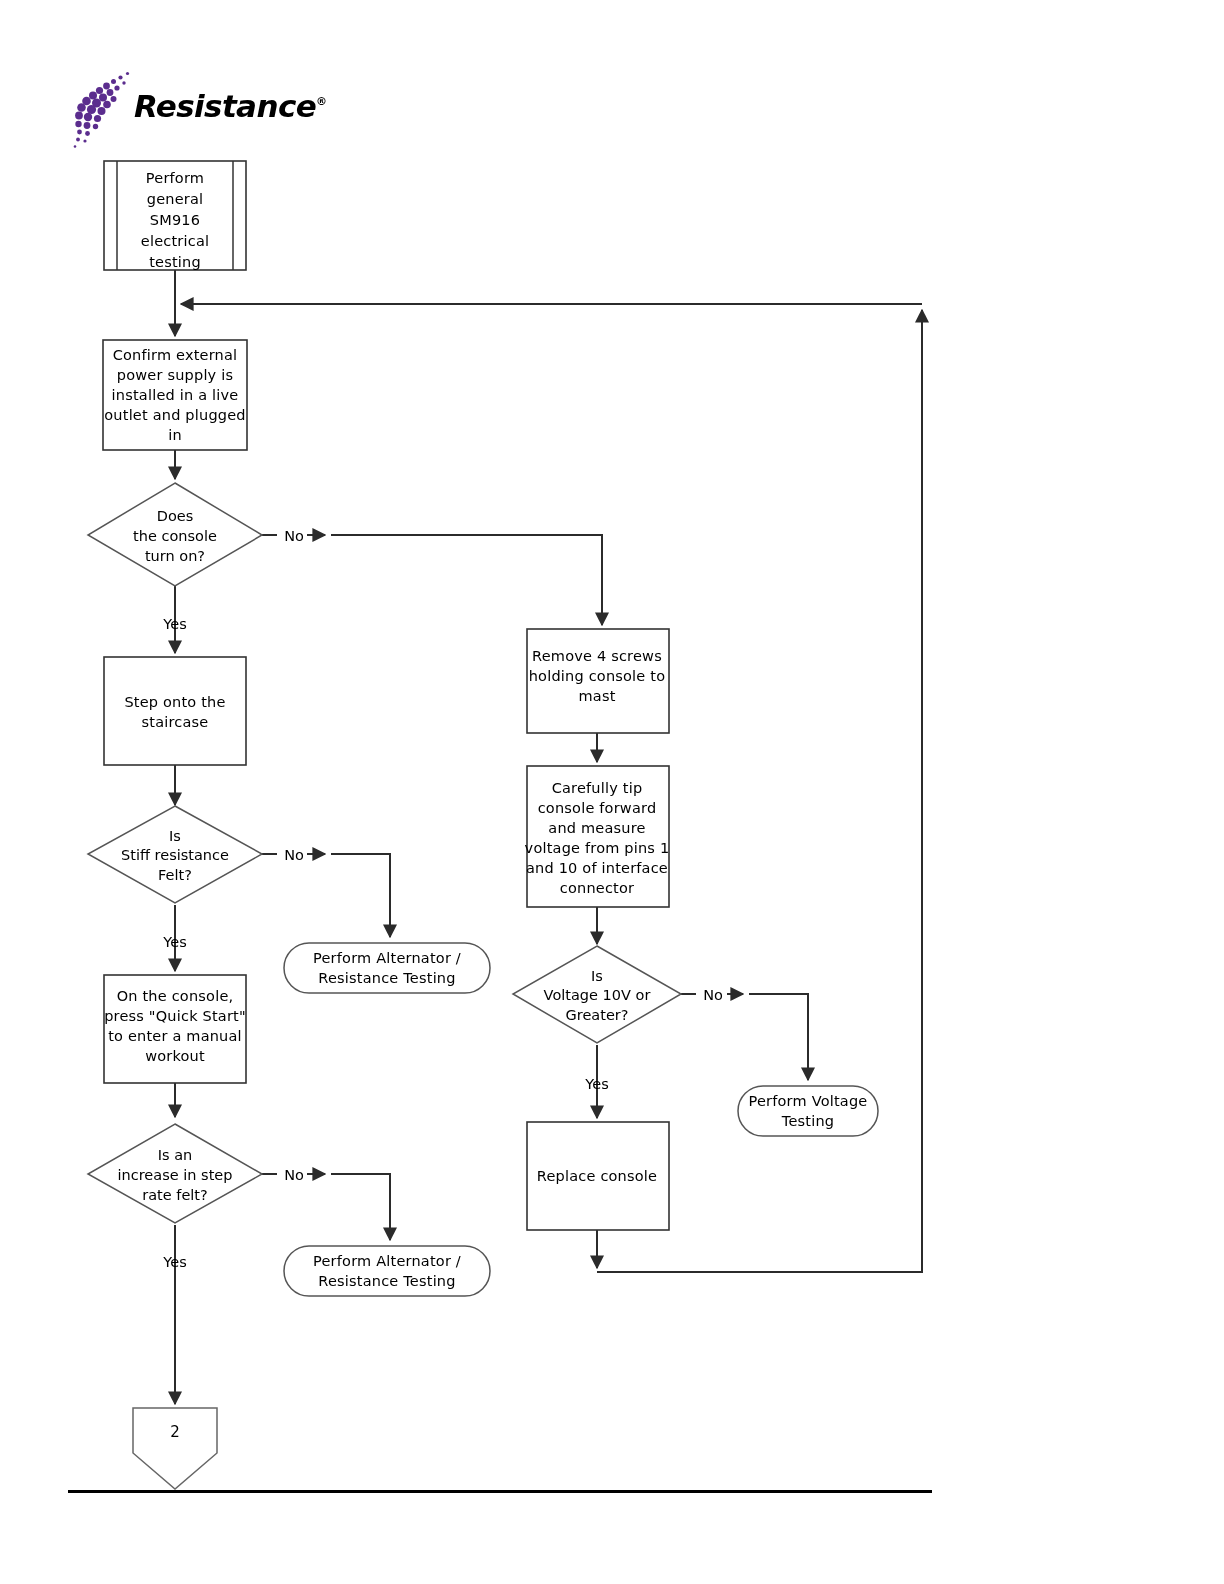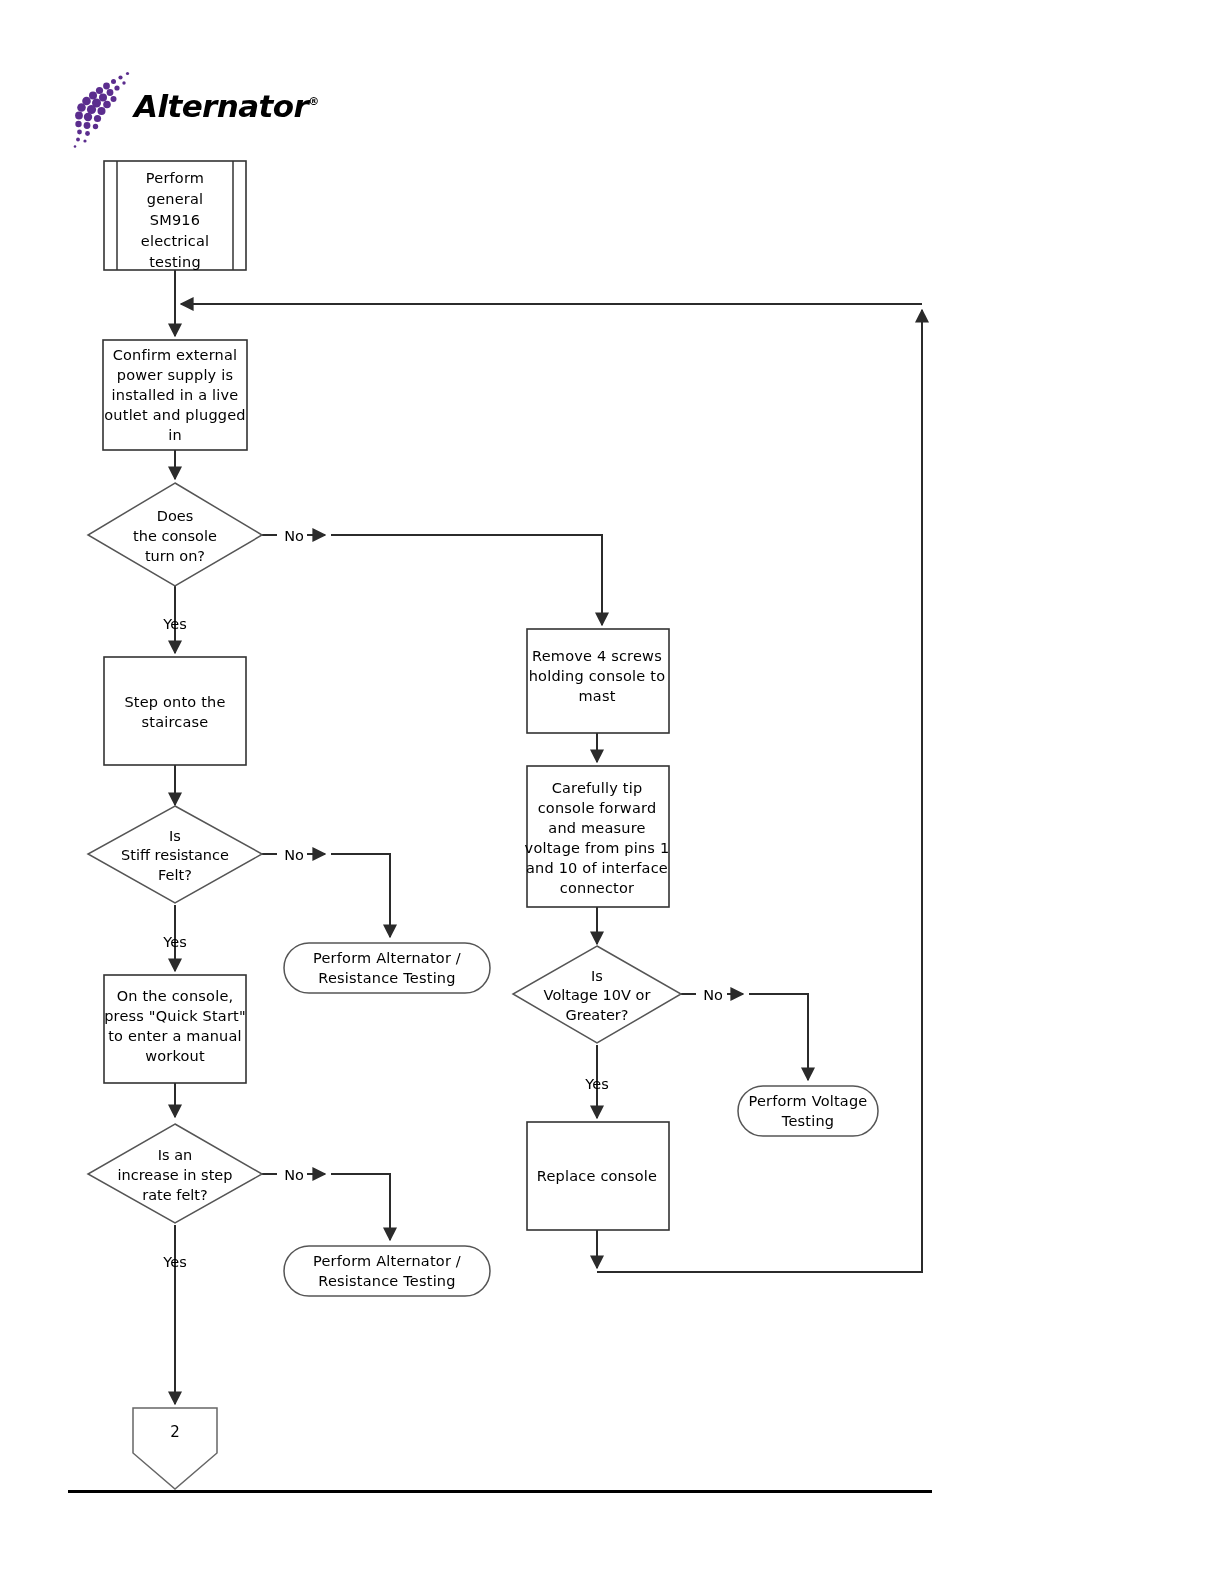--- a/index.html
+++ b/index.html
@@ -158,21 +158,21 @@
         <circle cx="23.5" cy="60.5" r="2.7"></circle>
 
         <circle cx="7.5" cy="66.0" r="2.4"></circle>
         <circle cx="15.5" cy="67.5" r="2.4"></circle>
 
         <circle cx="6.0" cy="73.5" r="1.9"></circle>
         <circle cx="13.0" cy="75.0" r="1.6"></circle>
         <circle cx="3.0" cy="80.5" r="1.3"></circle>
       </g>
     </svg>
-    <div id="logo-word"><span>Alternator</span><span class="tm">®</span></div>
+    <div id="logo-word"><span>Resistance</span><span class="tm">®</span></div>
   </div>
 
   <svg id="flow" width="1224" height="1584" viewBox="0 0 1224 1584">
     <defs>
       <marker id="arrow" viewBox="0 0 10 10" refX="9" refY="5" markerWidth="7" markerHeight="7" orient="auto-start-reverse">
         <path d="M 0 0 L 10 5 L 0 10 z" fill="#2b2b2b"></path>
       </marker>
       <marker id="arrowthin" viewBox="0 0 10 10" refX="9" refY="5" markerWidth="6.5" markerHeight="6.5" orient="auto-start-reverse">
         <path d="M 0 0 L 10 5 L 0 10 z" fill="#2b2b2b"></path>
       </marker>

